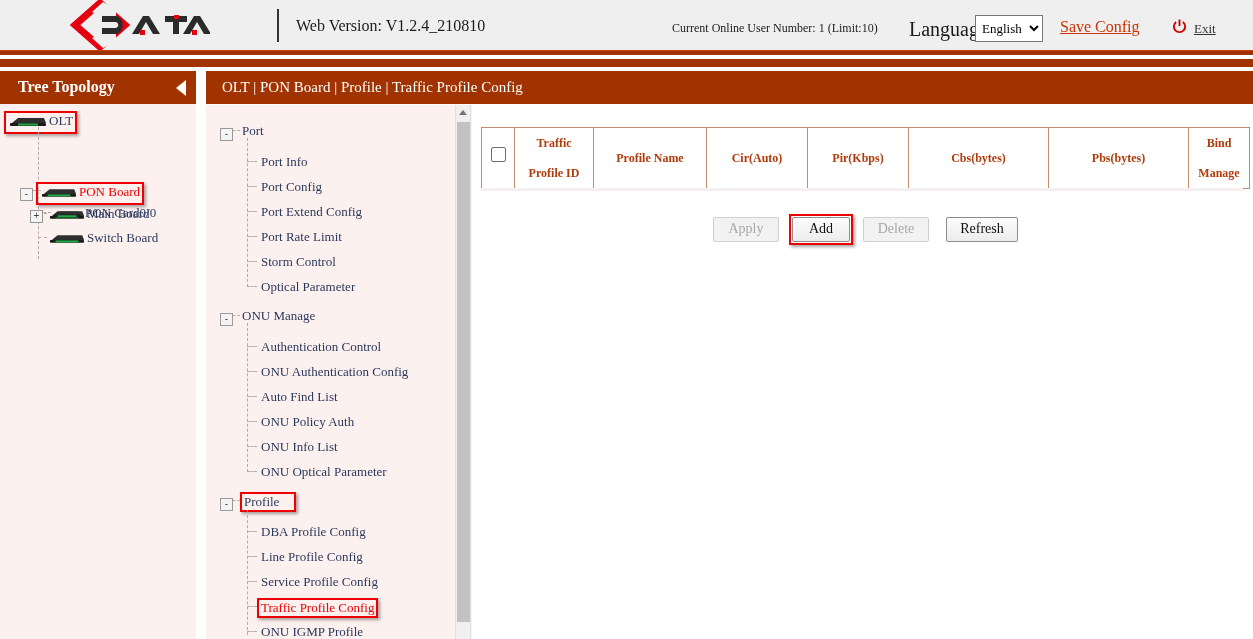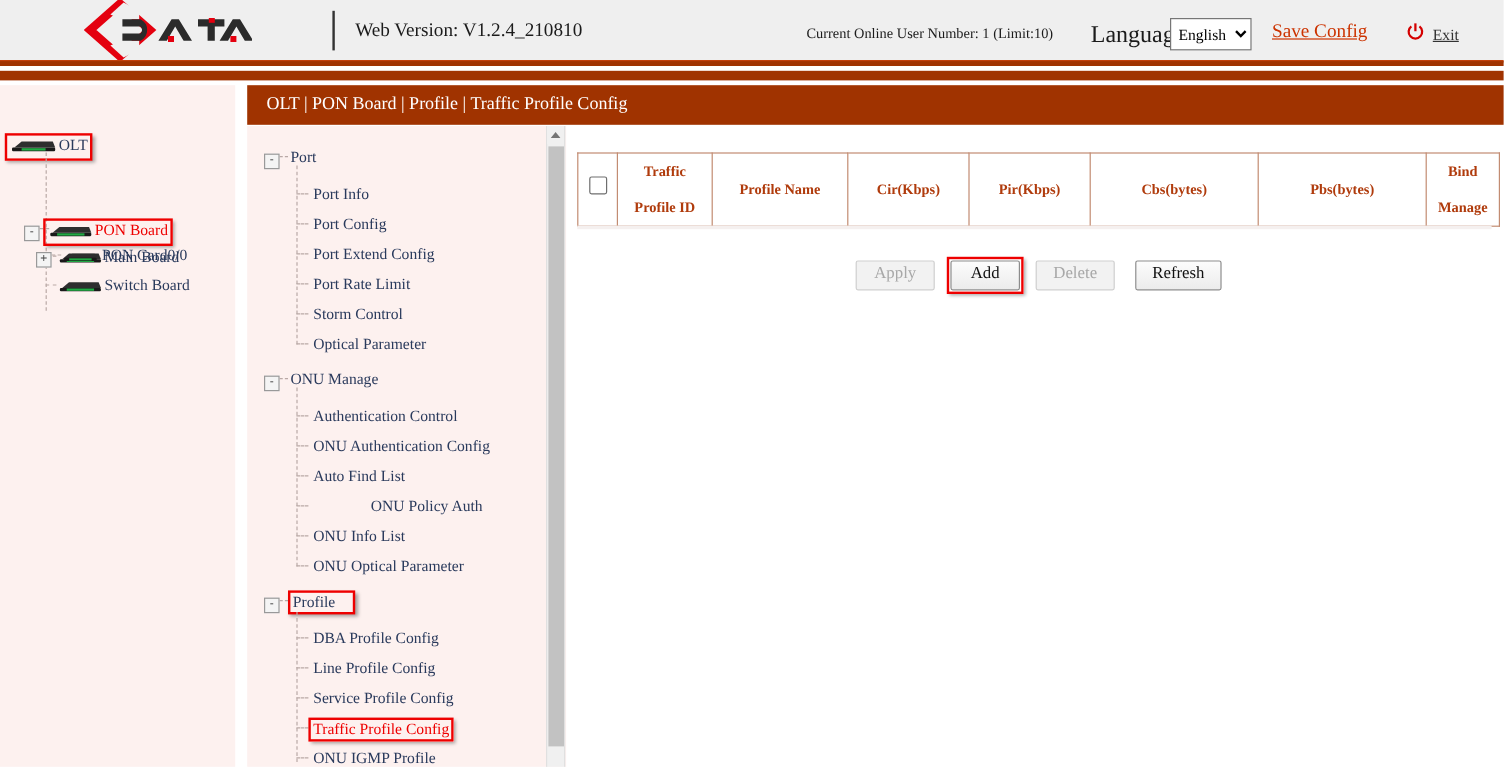--- a/index.html
+++ b/index.html
@@ -374,20 +374,24 @@
       <rect x="7" y="0.5" width="2" height="7" fill="#d40000"></rect>
     </svg>
   </div>
   <div id="exit-link">Exit</div>
 </div>
 <div id="bar-top"></div>
 <div id="bar-gap"></div>
 <div id="bar-bottom"></div>
 
 <div id="sidebar">
+  <div id="sidebar-head">
+    <div id="sidebar-title">Tree Topology</div>
+    <div id="collapse-arrow"></div>
+  </div>
 
   <div class="tree-node" style="left:4px; top:40px;">
     <span class="hl-box" style="display:inline-block;">
       <span class="dev-icon">
         <svg width="40" height="12" viewBox="0 0 40 12">
           <path d="M4 7 L10 2 L36 2 L38 7 Z" fill="#2e2e2e"></path>
           <rect x="2" y="7" width="36" height="3" rx="1" fill="#1a1a1a"></rect>
           <rect x="10" y="7.5" width="20" height="2" fill="#22aa44"></rect>
         </svg>
       </span><span>OLT</span>
@@ -500,21 +504,21 @@
   </div>
   <div class="hline" style="left:41px; top:266px;"></div>
   <div class="menu-item" style="left:55px; top:259px;">
     <span>ONU Authentication Config</span>
   </div>
   <div class="hline" style="left:41px; top:291px;"></div>
   <div class="menu-item" style="left:55px; top:284px;">
     <span>Auto Find List</span>
   </div>
   <div class="hline" style="left:41px; top:316px;"></div>
-  <div class="menu-item" style="left:55px; top:309px;margin-left:48px;">
+  <div class="menu-item" style="left:55px; top:309px;">
     <span>ONU Policy Auth</span>
   </div>
   <div class="hline" style="left:41px; top:341px;"></div>
   <div class="menu-item" style="left:55px; top:334px;">
     <span>ONU Info List</span>
   </div>
   <div class="hline" style="left:41px; top:366px;"></div>
   <div class="menu-item" style="left:55px; top:359px;">
     <span>ONU Optical Parameter</span>
   </div>
@@ -570,21 +574,21 @@
       <thead>
         <tr>
           <th class="cb-col">
             <span class="hdr-chk"></span>
           </th>
           <th class="id-col">
             <span class="hdr-two">Traffic</span>
             <span class="hdr-two">Profile ID</span>
           </th>
           <th class="name-col">Profile Name</th>
-          <th class="cir-col">Cir(Kbps)</th>
+          <th class="cir-col">Cir(Auto)</th>
           <th class="pir-col">Pir(Kbps)</th>
           <th class="cbs-col">Cbs(bytes)</th>
           <th class="pbs-col">Pbs(bytes)</th>
           <th class="bind-col">
             <span class="hdr-two">Bind</span>
             <span class="hdr-two">Manage</span>
           </th>
           <th class="pad-col" style="border:none;"></th>
         </tr>
       </thead>

